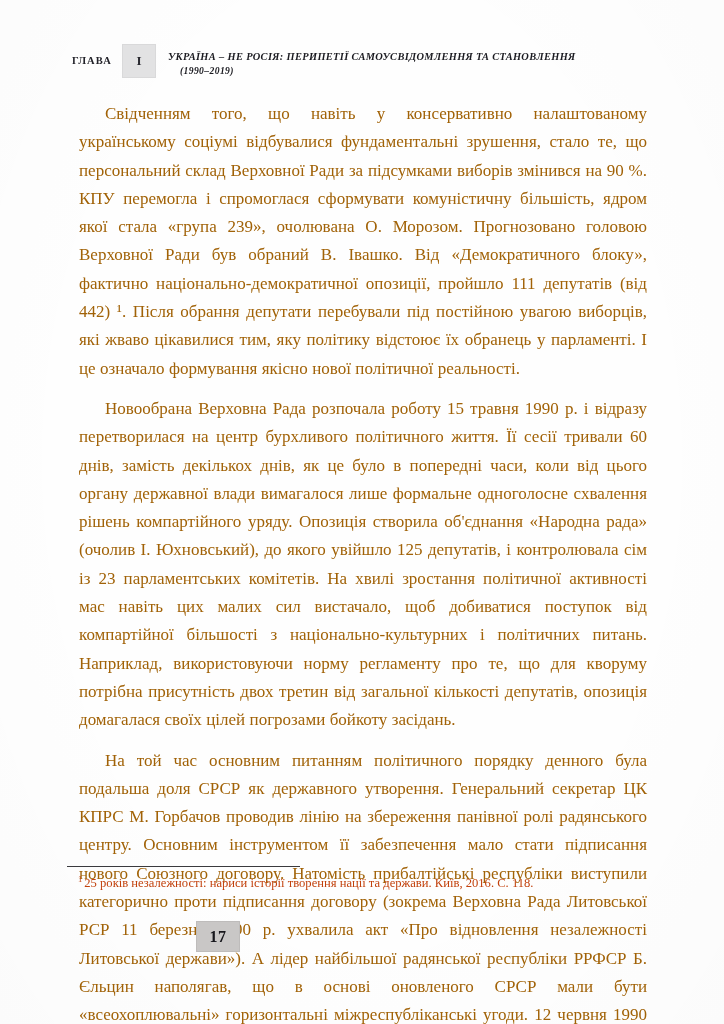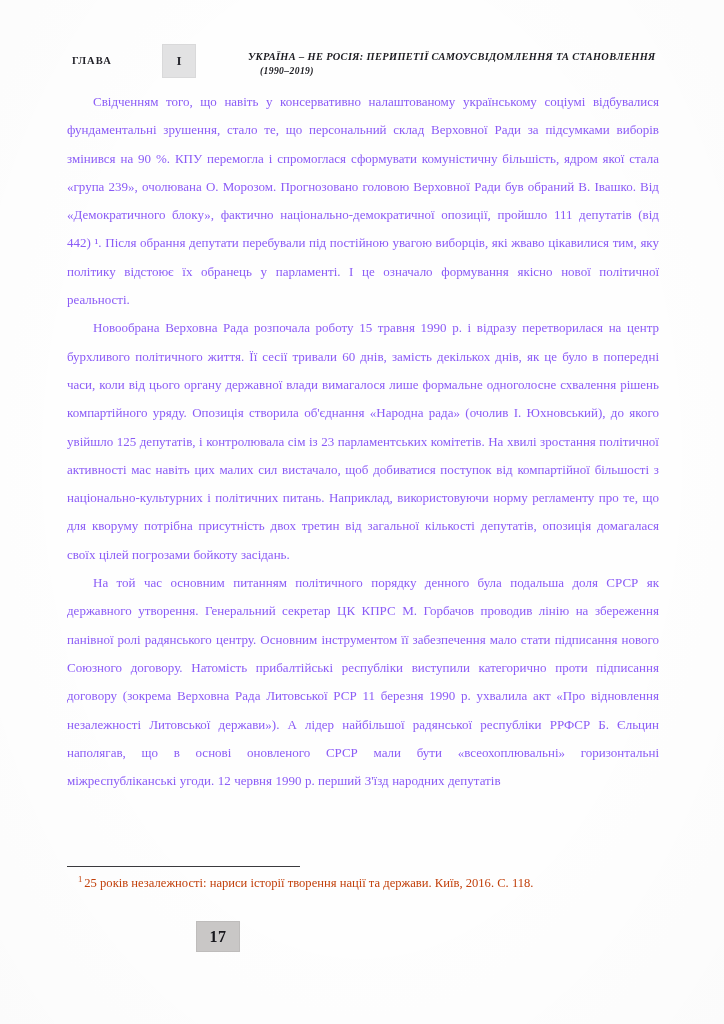--- a/index.html
+++ b/index.html
@@ -36,21 +36,20 @@
 
   
   .running-head {
     position: absolute;
     top: 44px;
     left: 72px;
     right: 52px;
     height: 34px;
     display: flex;
     align-items: flex-start;
-    gap: 40px;
   }
   .rh-chapter-word {
     font-family: "Liberation Serif", "DejaVu Serif", serif;
     font-size: 10.5px;
     font-weight: 700;
     letter-spacing: 1.1px;
     color: #23232a;
     line-height: 1;
     padding-top: 12px;
     margin-right: 10px;
@@ -96,26 +95,26 @@
   }
 
   
   .body-col {
     position: absolute;
     top: 88px;
     left: 67px;
     width: 592px;
   }
   p.para {
-    margin: 0;
-    font-size: 13px;
+    margin: 12px;
+    font-size: 17px;
     line-height: 28.3px;
     text-align: justify;
     text-indent: 26px;
-    color: #8b5cf6;
+    color: #a16207;
     hyphens: manual;
     word-spacing: 0.2px;
   }
   p.para + p.para { margin-top: 0; }
 
   
   .footnote {
     position: absolute;
     left: 67px;
     top: 866px;

